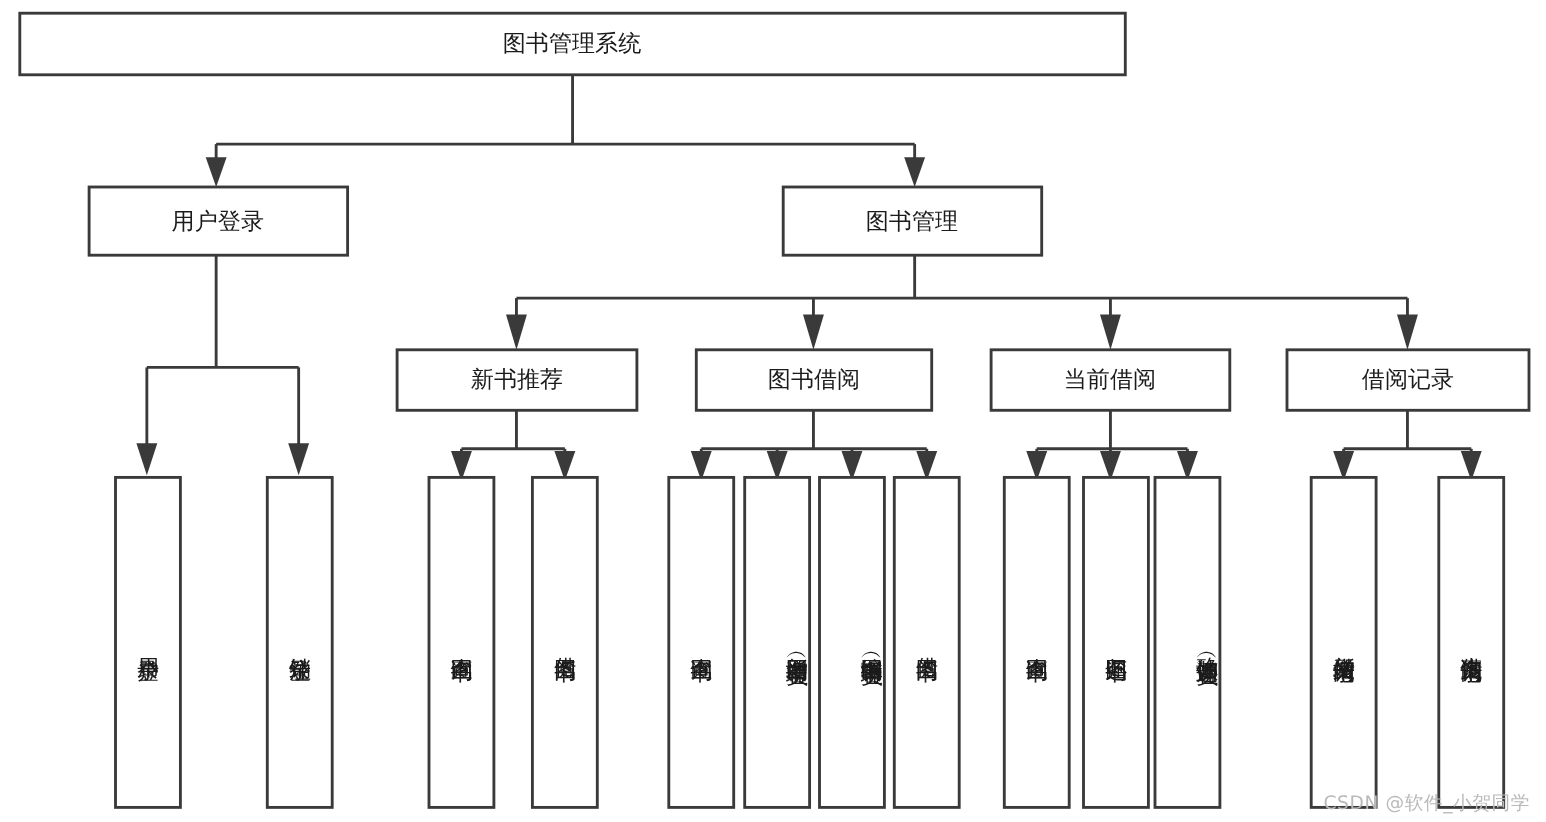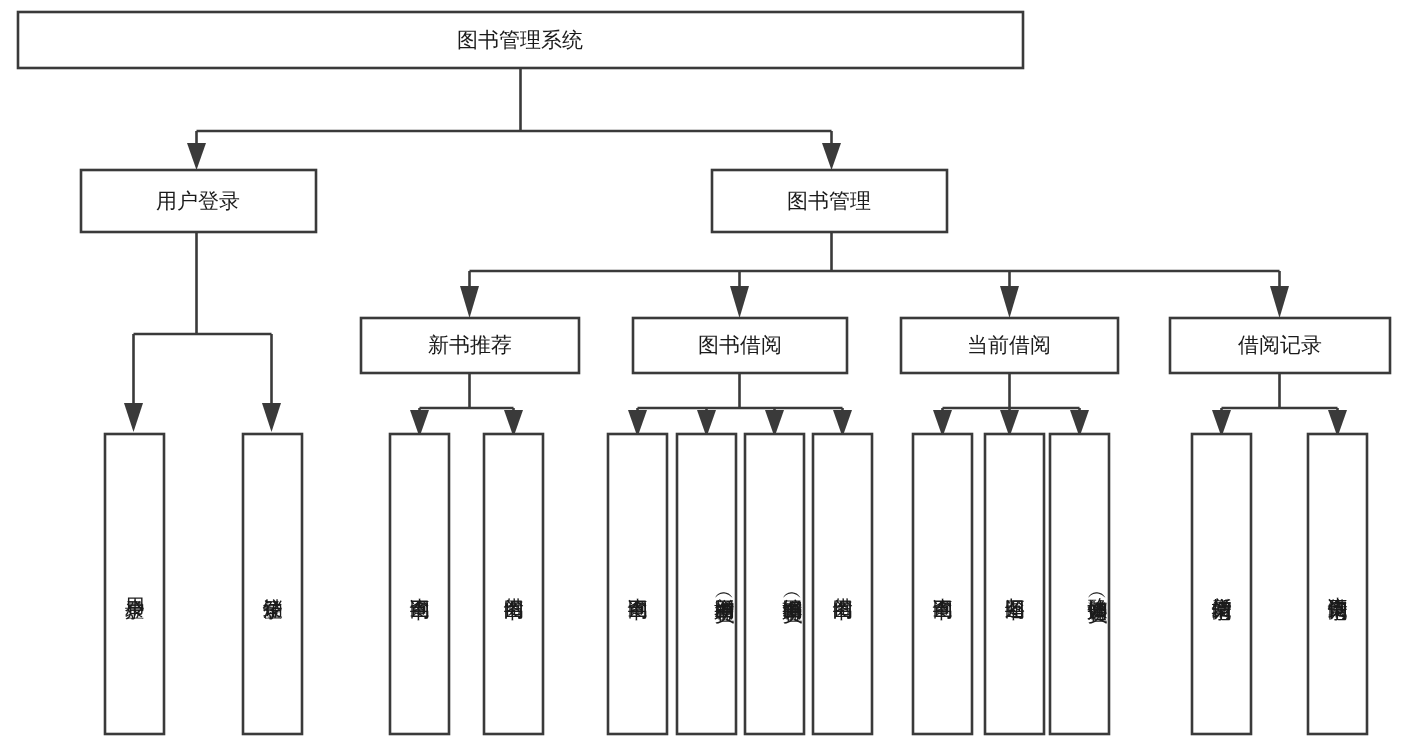--- a/index.html
+++ b/index.html
@@ -217,14 +217,15 @@
   <div class="leaf-label" style="left:745px; top:444px; width:59px; height:285px;">编辑图书（管理员）</div>
   <div class="leaf-label centered" style="left:813px; top:434px; width:59px; height:300px;">借阅图书</div>
 
   <div class="leaf-label centered" style="left:913px; top:434px; width:59px; height:300px;">查询图书</div>
   <div class="leaf-label centered" style="left:985px; top:434px; width:59px; height:300px;">归还图书</div>
   <div class="leaf-label" style="left:1050px; top:444px; width:59px; height:285px;">确认归还（管理员）</div>
 
   <div class="leaf-label centered" style="left:1192px; top:434px; width:59px; height:300px;">新增借阅记录</div>
   <div class="leaf-label centered" style="left:1308px; top:434px; width:59px; height:300px;">查询借阅记录</div>
 
+  <div class="watermark">CSDN @软件_小贺同学</div>
 
 </div>
 
 </body></html>

